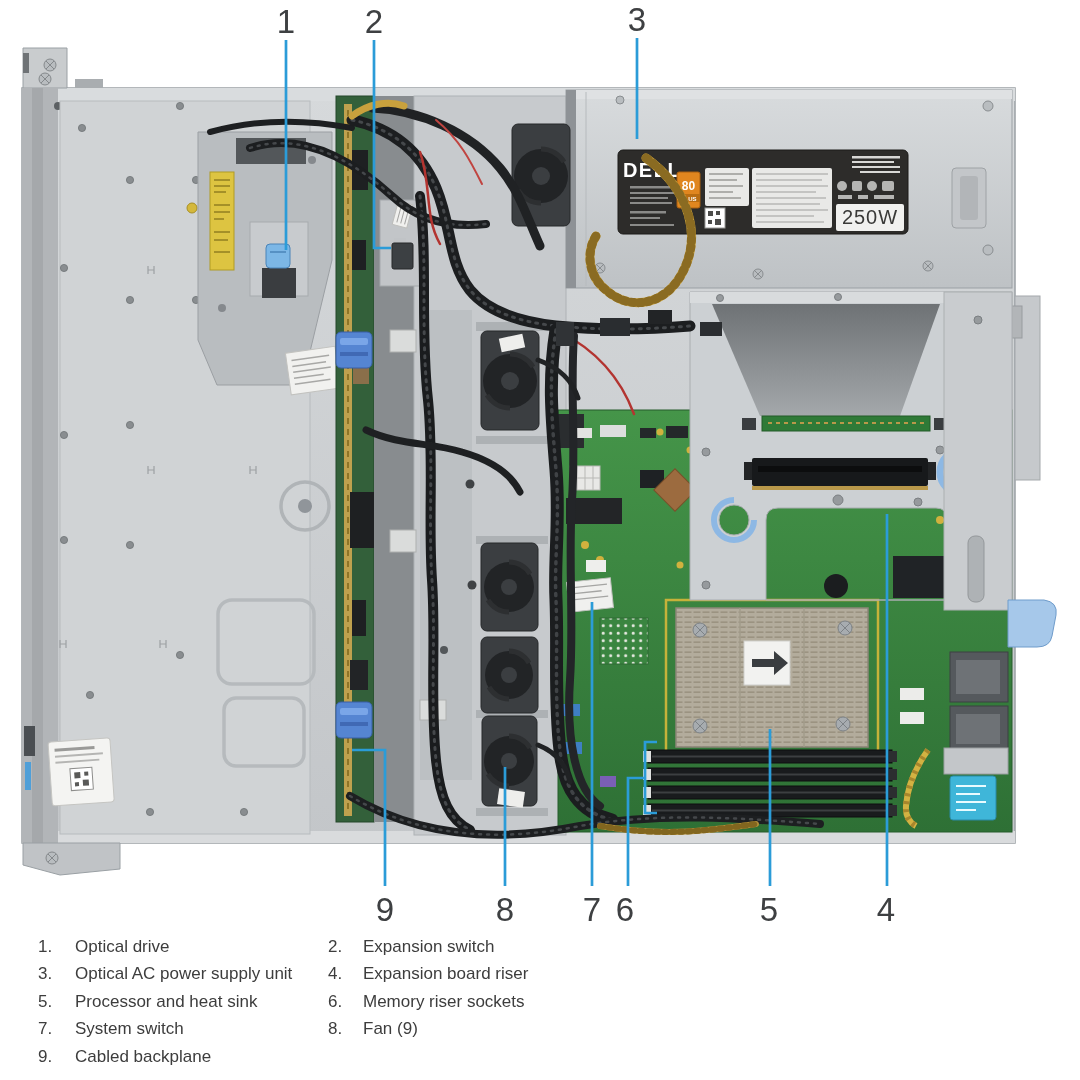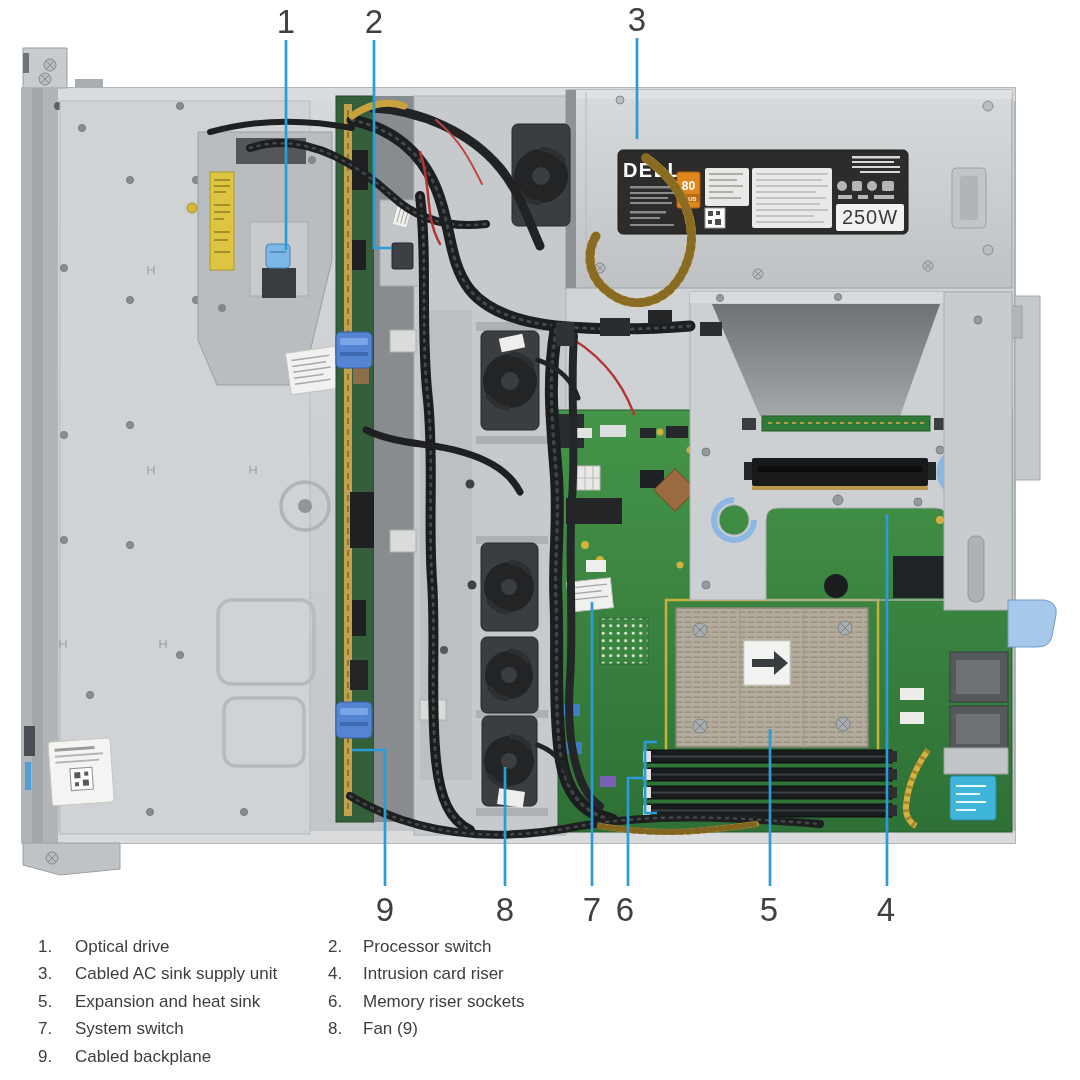--- a/index.html
+++ b/index.html
@@ -469,43 +469,43 @@
 </svg>
 
 <div class="legend">
   <div class="lcol lcol1">
     <div class="lrow">
       <span class="lnum">1.</span>
       <span class="llabel">Optical drive</span>
     </div>
     <div class="lrow">
       <span class="lnum">3.</span>
-      <span class="llabel">Cabled AC sink supply unit</span>
+      <span class="llabel">Optical AC power supply unit</span>
     </div>
     <div class="lrow">
       <span class="lnum">5.</span>
-      <span class="llabel">Expansion and heat sink</span>
+      <span class="llabel">Processor and heat sink</span>
     </div>
     <div class="lrow">
       <span class="lnum">7.</span>
       <span class="llabel">System switch</span>
     </div>
     <div class="lrow">
       <span class="lnum">9.</span>
       <span class="llabel">Cabled backplane</span>
     </div>
   </div>
   <div class="lcol lcol2">
     <div class="lrow">
       <span class="lnum">2.</span>
-      <span class="llabel">Processor switch</span>
+      <span class="llabel">Expansion switch</span>
     </div>
     <div class="lrow">
       <span class="lnum">4.</span>
-      <span class="llabel">Intrusion card riser</span>
+      <span class="llabel">Expansion board riser</span>
     </div>
     <div class="lrow">
       <span class="lnum">6.</span>
       <span class="llabel">Memory riser sockets</span>
     </div>
     <div class="lrow">
       <span class="lnum">8.</span>
       <span class="llabel">Fan (9)</span>
     </div>
   </div>

